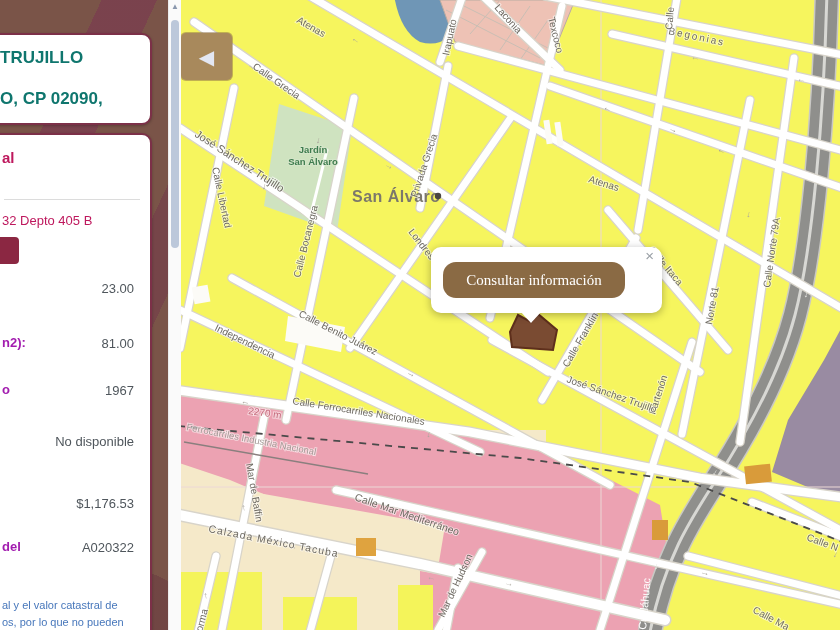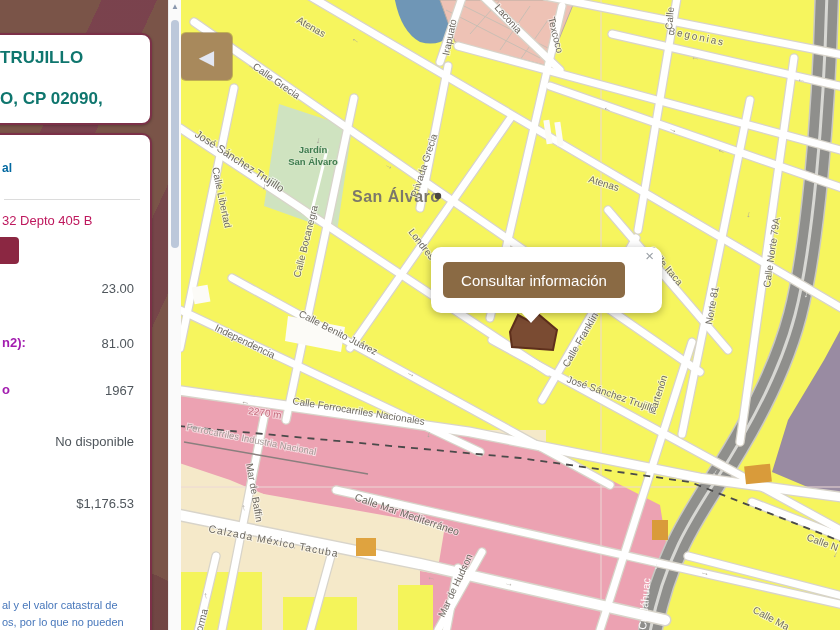--- a/index.html
+++ b/index.html
@@ -13,21 +13,21 @@
         rgba(122,57,80,0) 34% 55%, rgba(114,54,74,.5) 55% 66%, rgba(122,57,80,0) 66%),
       linear-gradient(25deg, rgba(96,44,60,.35) 0 18%, rgba(96,44,60,0) 18%),
       #7a5448;}
   .card{position:absolute;background:#fff;border:2px solid #7c3048;border-radius:10px;
     box-shadow:0 1px 3px rgba(0,0,0,.25);overflow:hidden;}
   #card-header{left:-60px;top:33px;width:208px;height:88px;}
   #card-header .hline{margin:10px 0 0 58px;font-size:17px;font-weight:bold;
     color:#0f766e;line-height:25px;white-space:nowrap;}
   #card-info{left:-60px;top:133px;width:208px;height:560px;}
   .abs{position:absolute;}
-  #info-heading{left:60px;top:26px;font-size:12px;font-weight:bold;color:#0369a1;}
+  #info-heading{left:60px;top:14px;font-size:15px;font-weight:bold;color:#be185d;}
   #info-divider{left:62px;right:10px;top:64px;height:1px;background:#dcdcdc;}
   #info-address{left:60px;top:78px;font-size:13px;color:#be185d;white-space:nowrap;}
   #info-btn-fragment{left:10px;top:102px;width:67px;height:27px;background:#8b2742;
     border-radius:0 4px 4px 0;}
   .info-row{left:60px;right:16px;display:flex;justify-content:space-between;
     font-size:13px;color:#4f565c;}
   .info-row .lbl{font-weight:bold;color:#a21caf;white-space:nowrap;}
   .info-row .val{margin-left:auto;text-align:right;max-width:84px;line-height:17px;}
   #note1,#note2{left:60px;right:12px;font-size:11px;color:#4777bb;line-height:17px;
     white-space:nowrap;}
@@ -62,22 +62,22 @@
 
   
   #popup{position:absolute;left:251px;top:247px;width:231px;height:66px;background:#fff;
     border-radius:10px;box-shadow:0 2px 8px rgba(0,0,0,.3);}
   #popup-tail{position:absolute;left:89px;top:64px;width:0;height:0;
     border-left:11px solid transparent;border-right:11px solid transparent;
     border-top:12px solid #fff;}
   #popup-close{position:absolute;right:8px;top:1px;font-size:15px;color:#9aa0a6;
     cursor:pointer;line-height:16px;}
   #popup-btn{position:absolute;left:12px;top:15px;width:182px;height:36px;
-    background:#8a6a44;border:none;border-radius:5px;color:#fff;font-size:15px;
-    font-family:Liberation Sans, sans-serif;cursor:pointer;}
+    background:#8a6a44;border:none;border-radius:13px;color:#fff;font-size:15px;
+    font-family:Liberation Serif, serif;cursor:pointer;}
 </style>
 </head>
 <body>
 
 <div id="stage">
 
   <div id="map">
     <svg width="660" height="630" viewBox="180 0 660 630">
 
       <g>
@@ -308,20 +308,24 @@
       <span class="val">1967</span>
     </div>
     <div class="info-row abs" style="top:298px">
       <span class="lbl"></span>
       <span class="val">No disponible</span>
     </div>
     <div class="info-row abs" style="top:360px">
       <span class="lbl"></span>
       <span class="val">$1,176.53</span>
     </div>
+    <div class="info-row abs" style="top:404px">
+      <span class="lbl">del</span>
+      <span class="val">A020322</span>
+    </div>
 
     <div id="note1" class="abs" style="top:462px">al y el valor catastral de</div>
     <div id="note2" class="abs" style="top:479px">os, por lo que no pueden</div>
   </div>
 
   <div id="scrollbar">
     <div id="scroll-up">▲</div>
     <div id="scroll-thumb"></div>
   </div>
 

